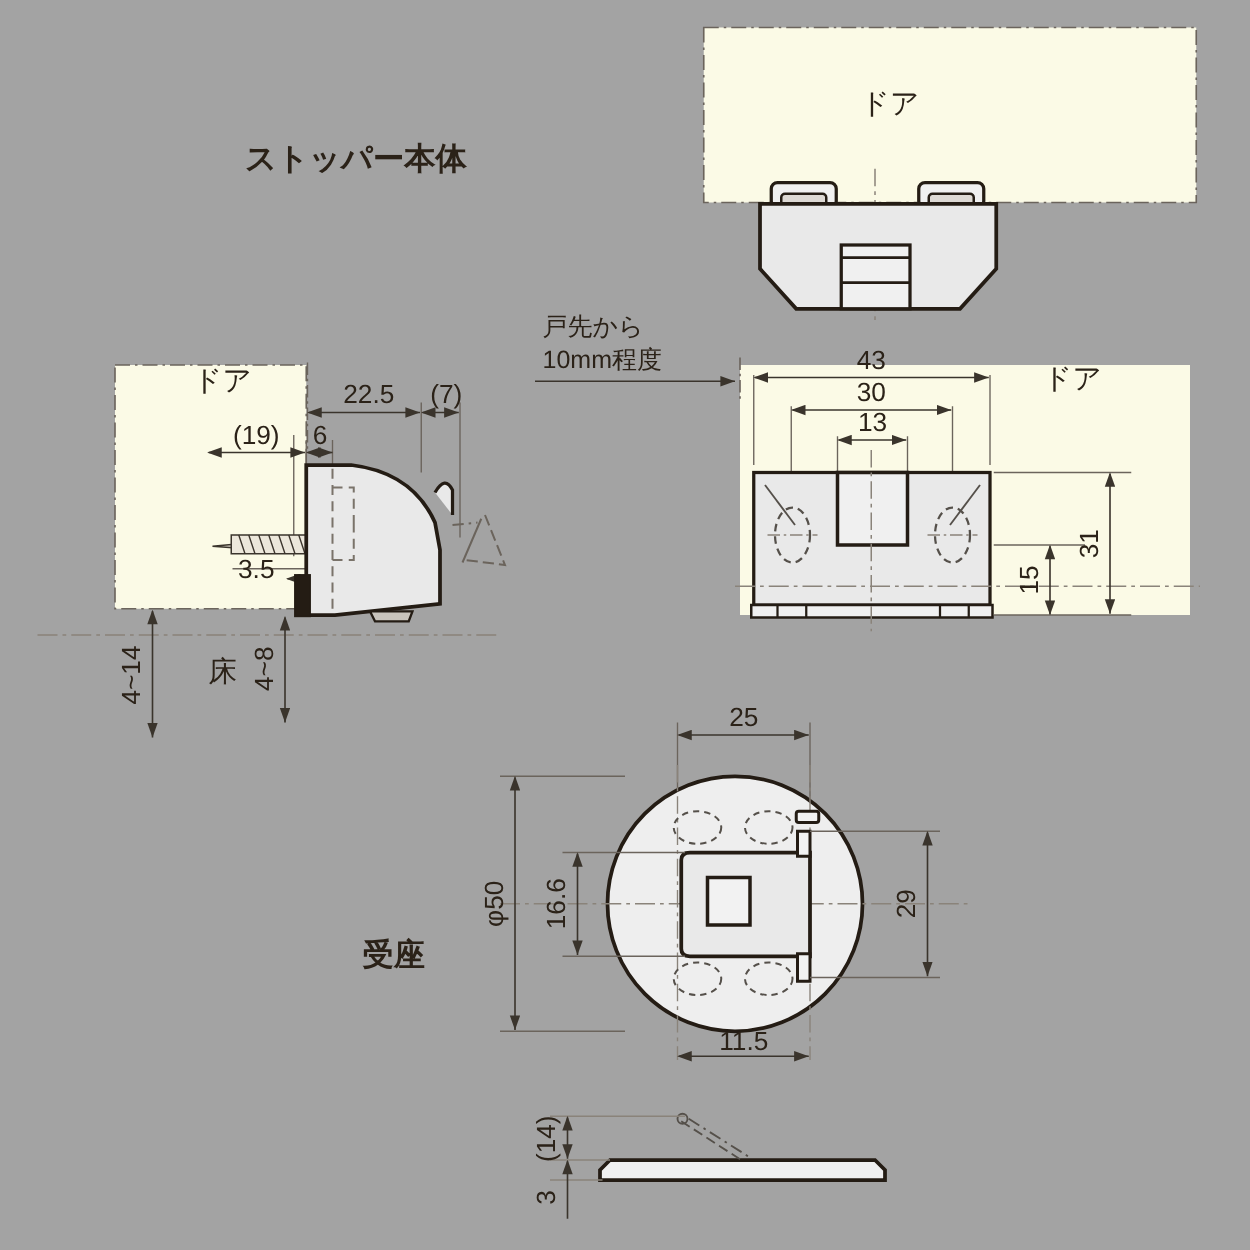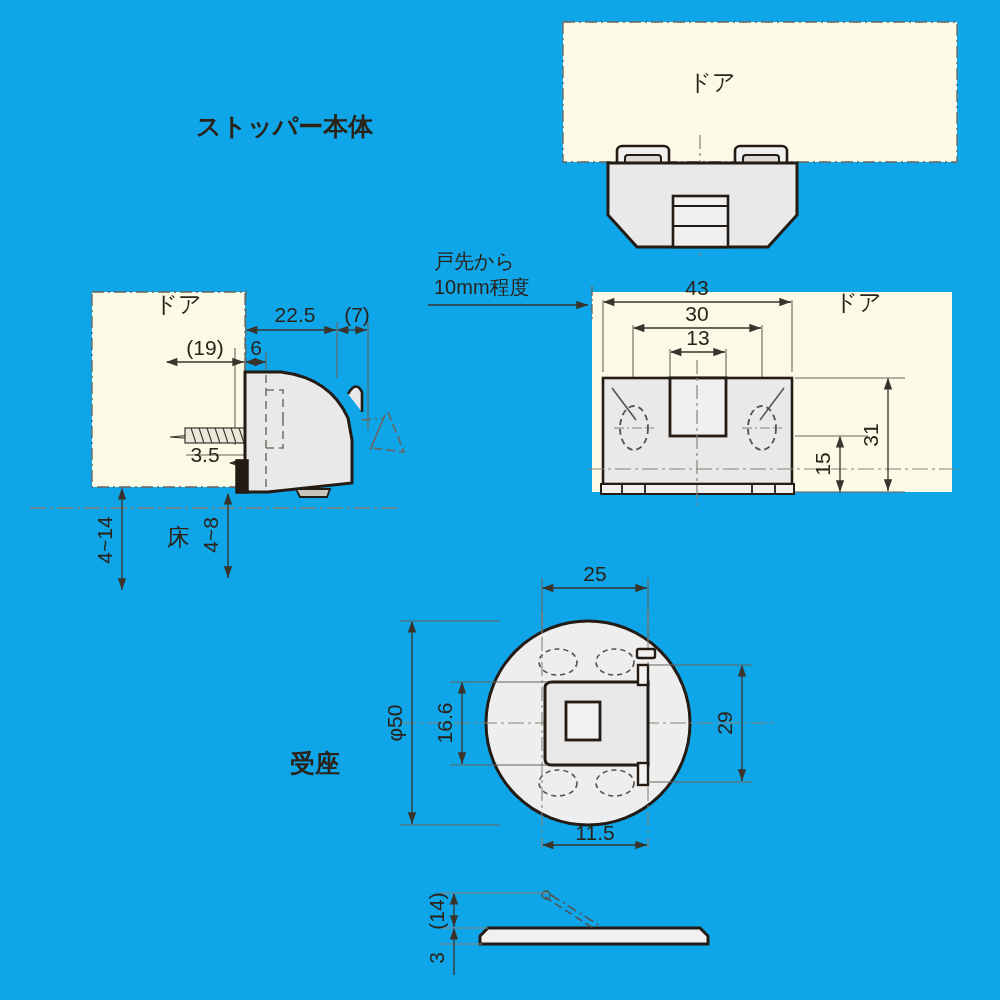--- a/index.html
+++ b/index.html
@@ -2,21 +2,21 @@
 <html><head>
 <meta charset="utf-8">
 <style>
   html,body{margin:0;padding:0;background:#ffffff;}
   body{
     width:1000px;height:1000px;
     font-family:"Liberation Sans","DejaVu Sans",sans-serif;
     color:#2b2218;
     overflow:hidden;
   }
-  #sheet{position:relative;width:1000px;height:1000px;background:#0ea5e9;}
+  #sheet{position:relative;width:1000px;height:1000px;background:#a3a3a3;}
   svg{display:block;}
   .txt{
     font-family:"Liberation Sans","DejaVu Sans",sans-serif;
     fill:#2b2218;
   }
   .dim{font-size:21px;}
   .jp{font-size:23px;}
   .jp-title{font-size:25px;font-weight:bold;}
   .jp-small{font-size:20px;}
 </style>

